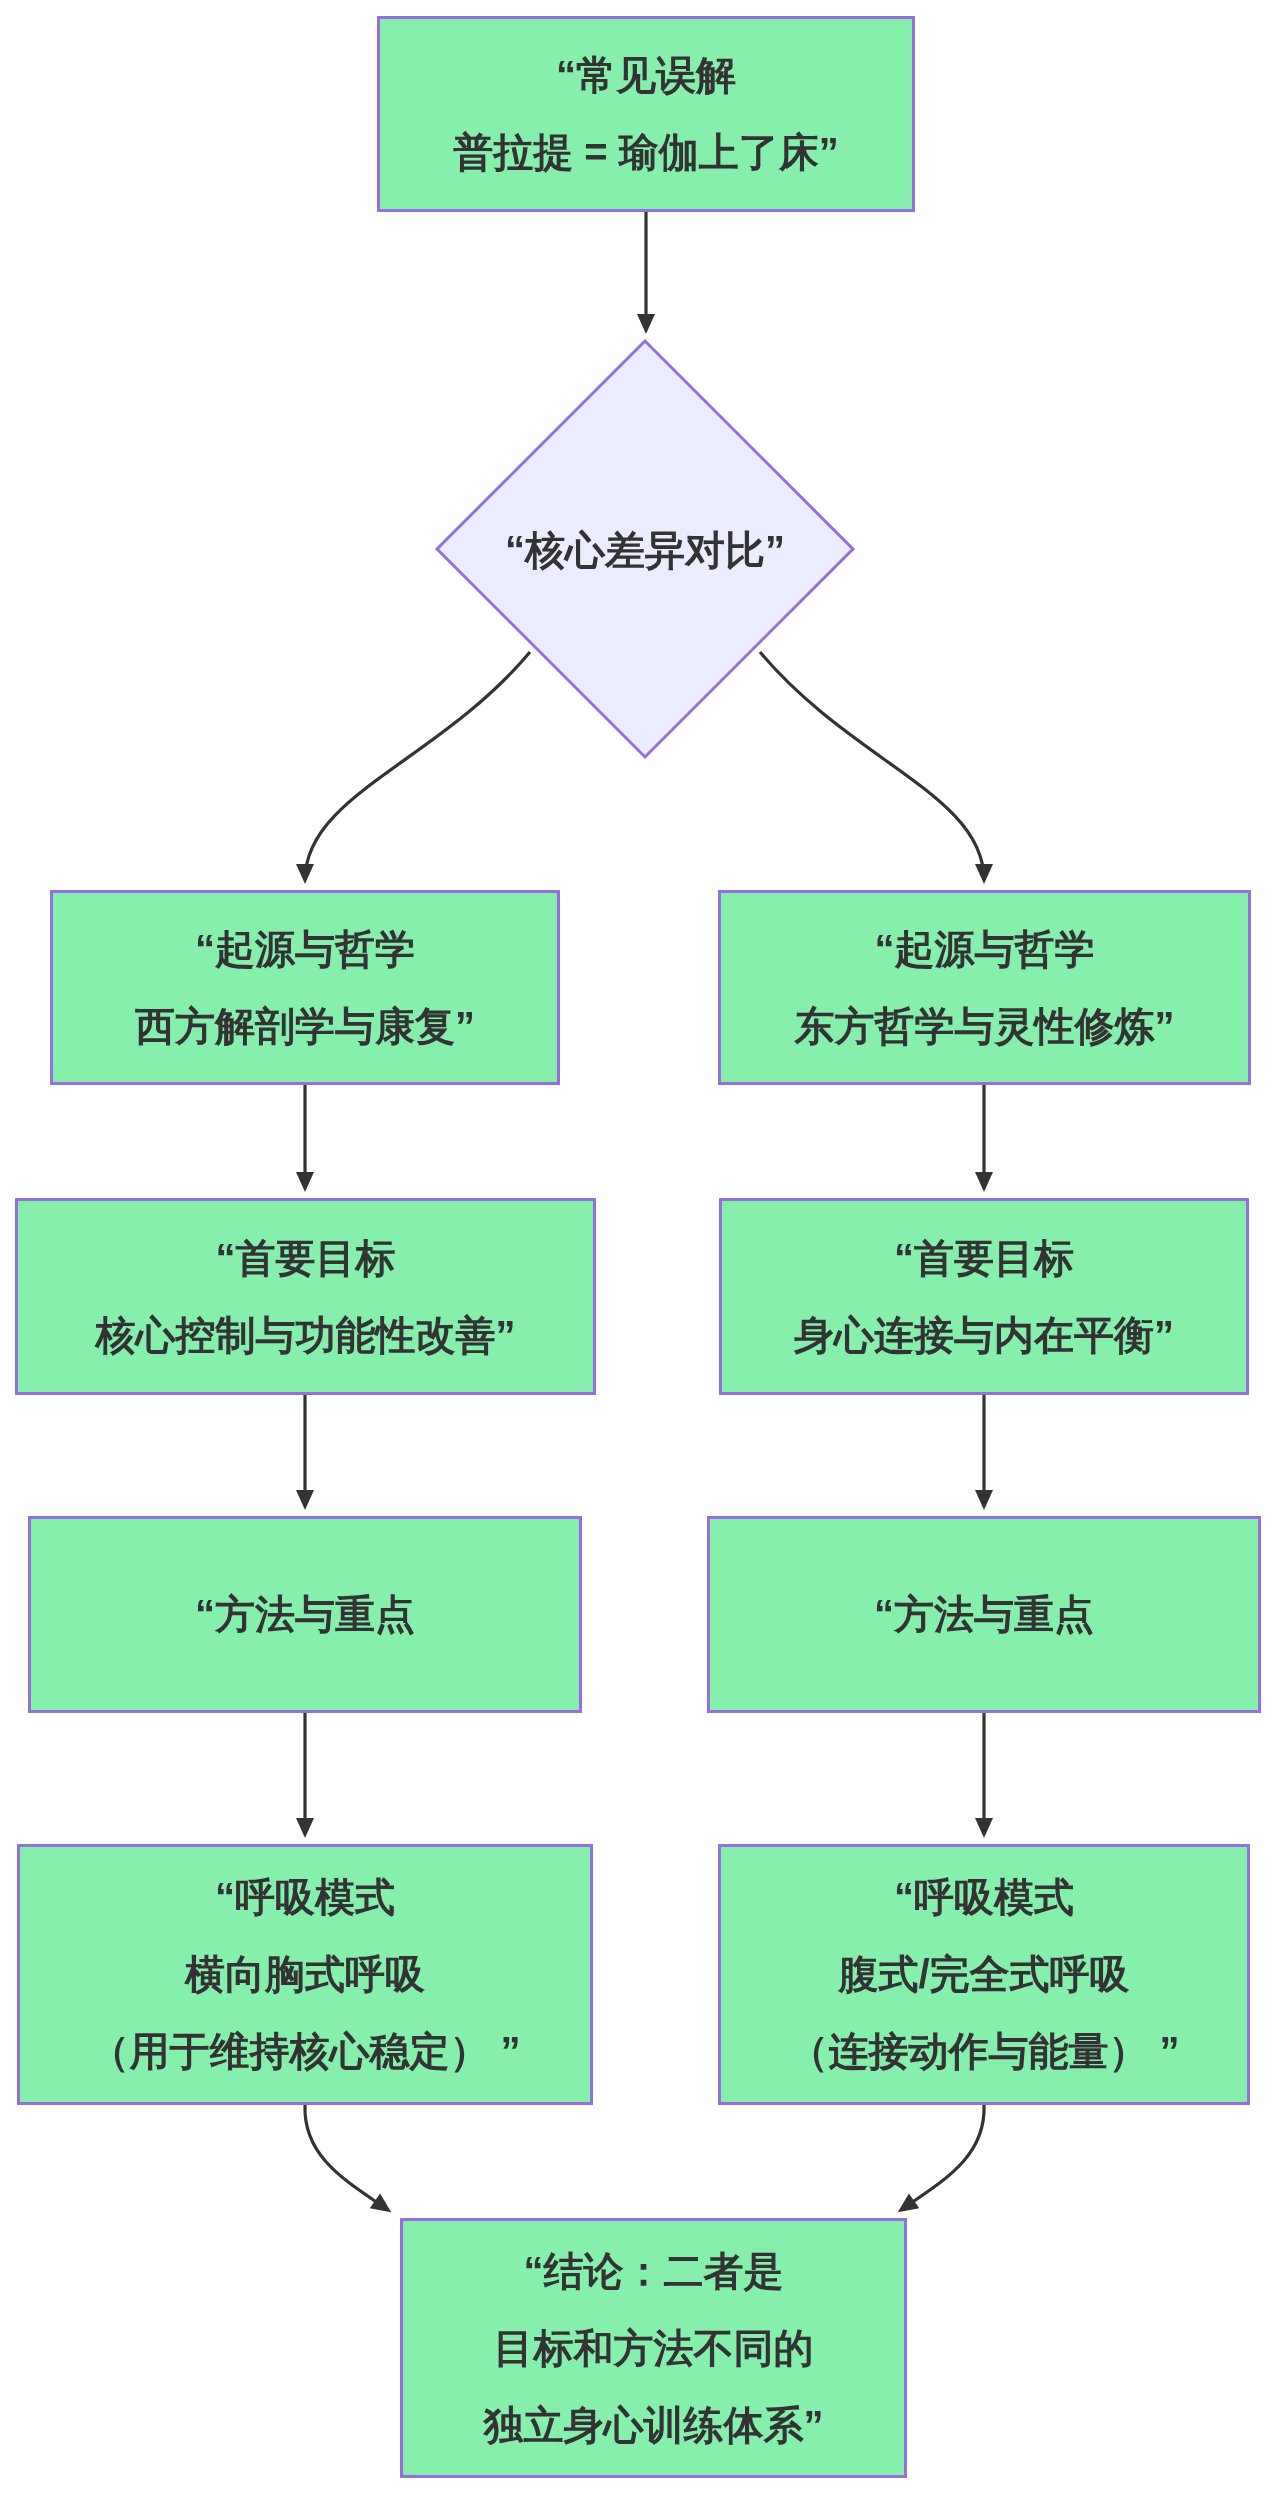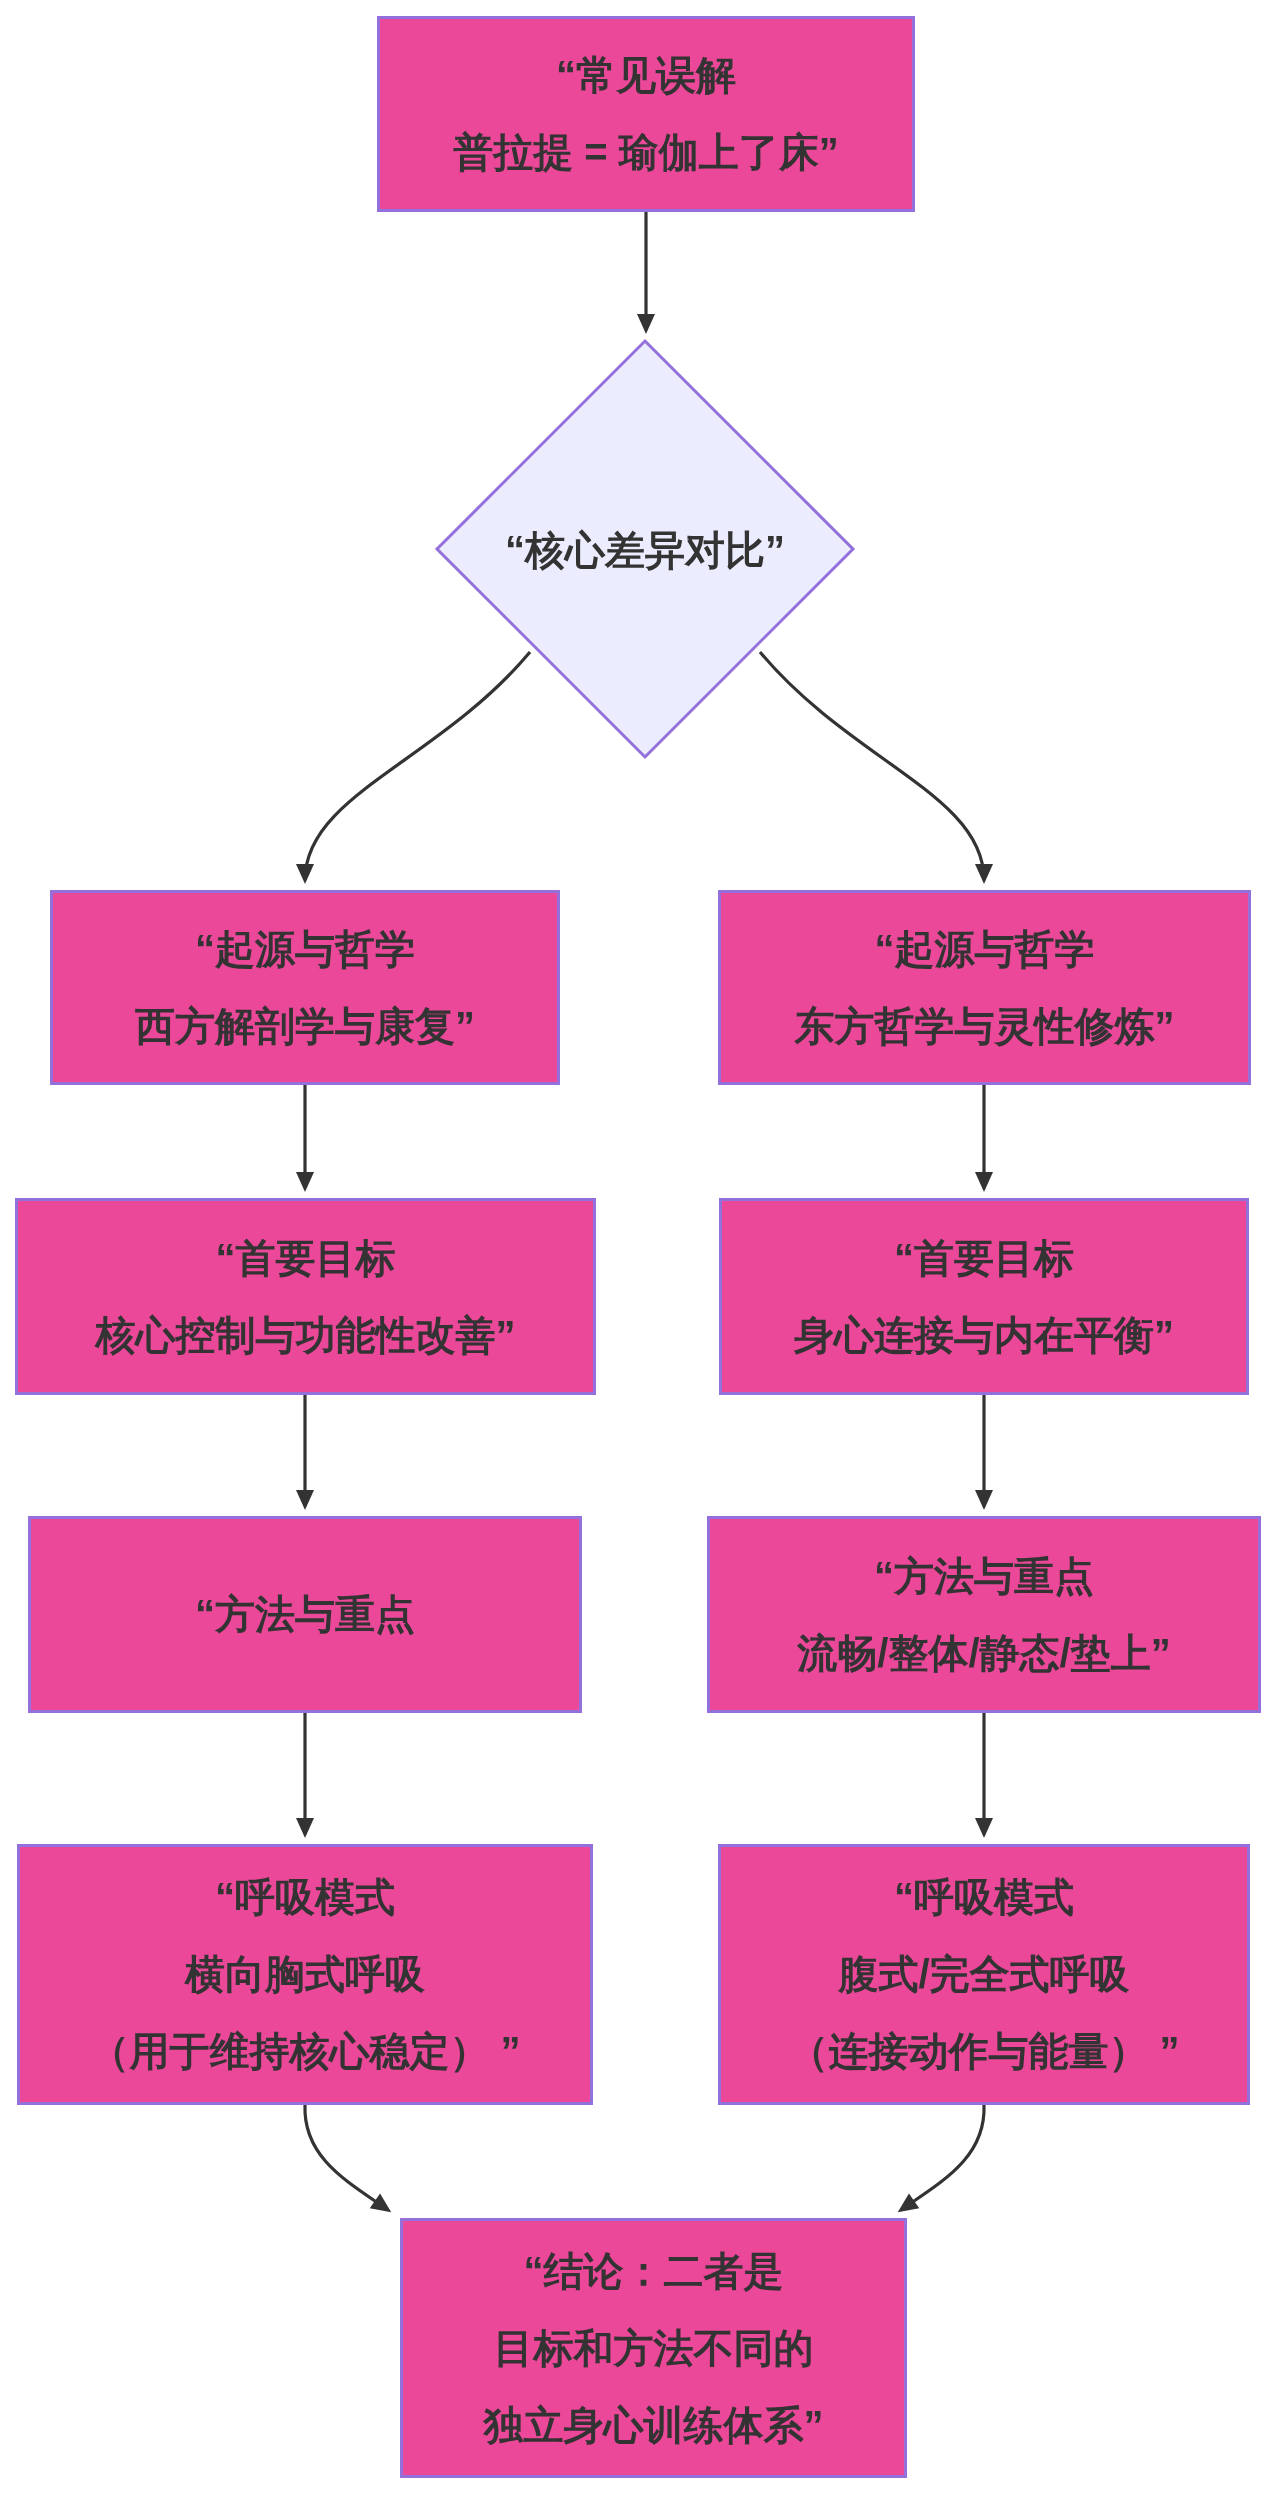--- a/index.html
+++ b/index.html
@@ -7,21 +7,21 @@
     position:relative;
     width:1280px;height:2495px;
     background:#ffffff;
     font-family:"Liberation Sans", sans-serif;
     overflow:hidden;
   }
   .edges-layer{position:absolute;left:0;top:0;width:1280px;height:2495px;}
   .node{
     position:absolute;
     box-sizing:border-box;
-    background:#ec4899;
+    background:#86efac;
     border:3px solid #9370DB;
     display:flex;flex-direction:column;
     justify-content:center;align-items:center;
     text-align:center;
     color:#333333;
     font-size:40px;
     font-weight:600;
     line-height:77px;
   }
   .node .line{display:block;white-space:pre;}
@@ -86,21 +86,20 @@
   <div class="node" style="left:719px;top:1198px;width:530px;height:197px;">
     <span class="line">“首要目标</span>
     <span class="line">身心连接与内在平衡”</span>
   </div>
 
   <div class="node" style="left:28px;top:1516px;width:554px;height:197px;">
     <span class="line">“方法与重点</span>
   </div>
   <div class="node" style="left:707px;top:1516px;width:554px;height:197px;">
     <span class="line">“方法与重点</span>
-    <span class="line">流畅/整体/静态/垫上”</span>
   </div>
 
   <div class="node" style="left:17px;top:1844px;width:576px;height:261px;">
     <span class="line">“呼吸模式</span>
     <span class="line">横向胸式呼吸</span>
     <span class="line">（用于维持核心稳定） ”</span>
   </div>
   <div class="node" style="left:718px;top:1844px;width:532px;height:261px;">
     <span class="line">“呼吸模式</span>
     <span class="line">腹式/完全式呼吸</span>

